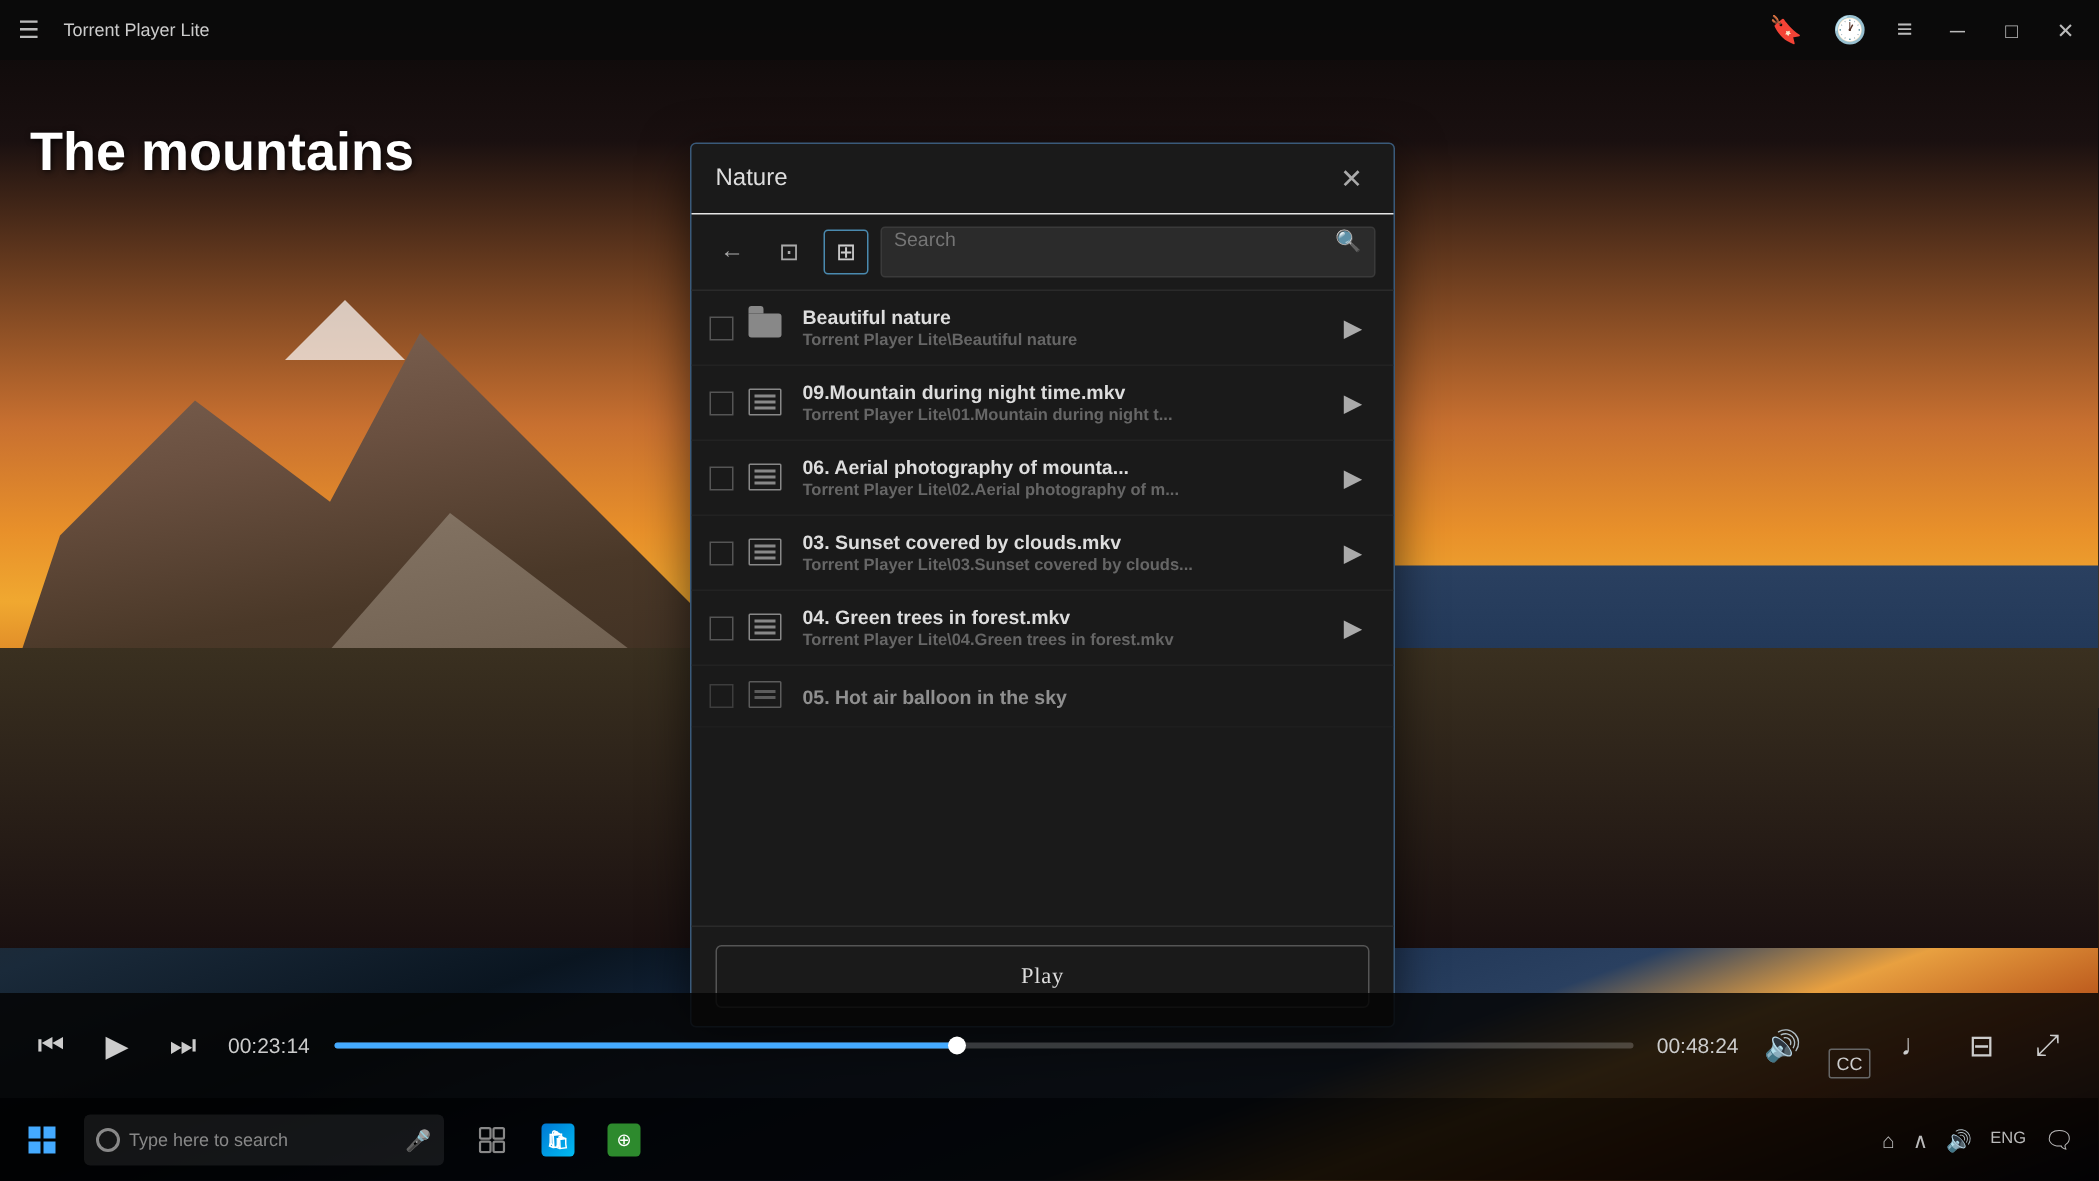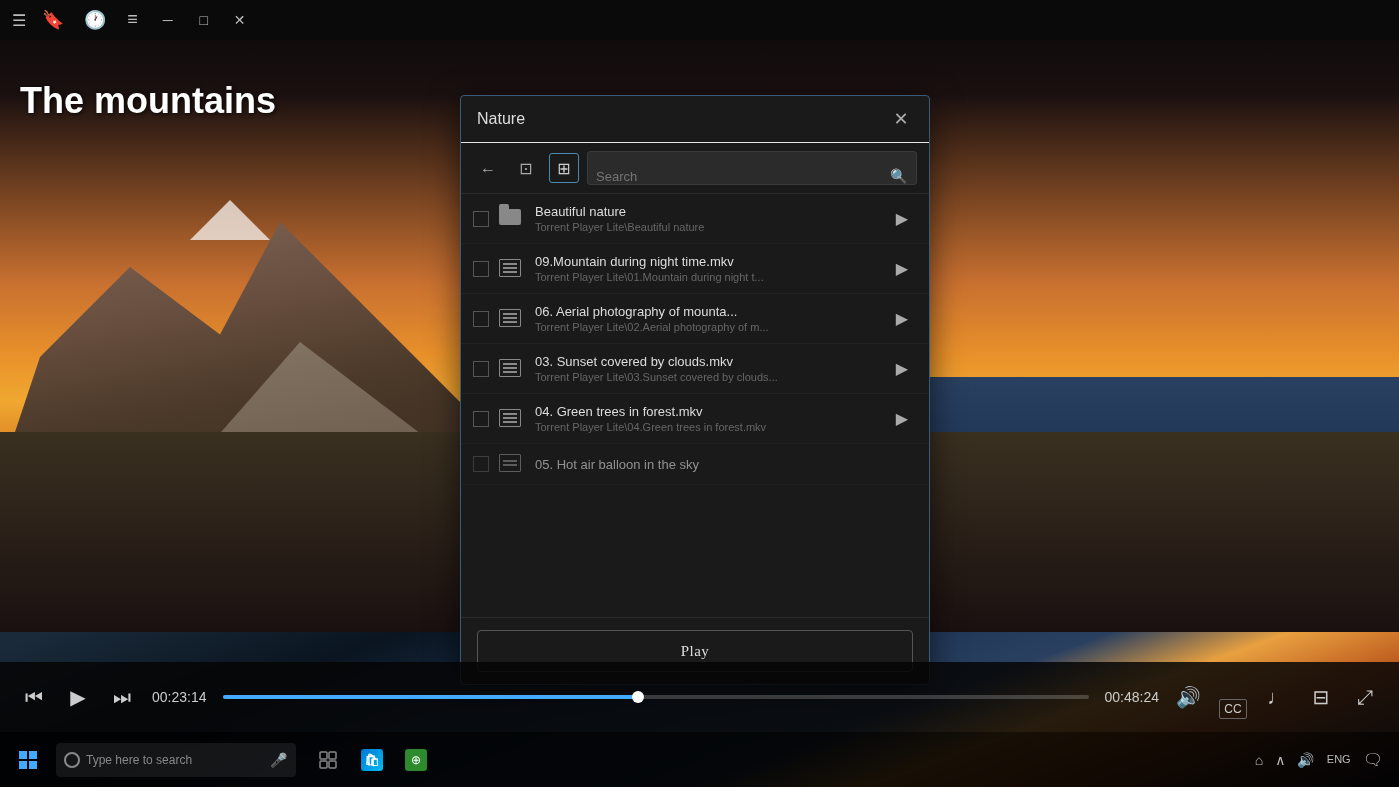--- a/index.html
+++ b/index.html
@@ -307,21 +307,21 @@
       border: 1px solid #4a8aaf;
       color: #ccc;
     }
     .search-box {
       flex: 1;
       height: 34px;
       background: rgba(255,255,255,0.08);
       border: 1px solid #3a3a3a;
       border-radius: 3px;
       display: flex;
-      align-items: flex-end;
+      align-items: flex-start;
       padding: 0 8px;
       gap: 6px;
     }
     .search-input {
       background: transparent;
       border: none;
       outline: none;
       color: #ccc;
       font-size: 13px;
       flex: 1;
@@ -400,20 +400,21 @@
       position: absolute;
       top: -5px; left: 0;
       width: 10px; height: 5px;
       background: #888;
       border-radius: 2px 2px 0 0;
     }
 
     .file-info {
       flex: 1;
       min-width: 0;
+      font-weight: bold;
     }
     .file-name {
       color: #ddd;
       font-size: 13px;
       white-space: nowrap;
       overflow: hidden;
       text-overflow: ellipsis;
     }
     .file-path {
       color: #666;
@@ -456,20 +457,21 @@
   <div class="sky-gradient"></div>
   <div class="ocean"></div>
   <div class="mountain-left"></div>
   <div class="mountain-mid"></div>
   <div class="snow-cap"></div>
   <div class="rocks"></div>
 </div>
 
 <div class="title-bar">
   <span class="hamburger-btn">☰</span>
+  <span class="title-bar-text">Torrent Player Lite</span>
   <div class="header-icons">
     <span class="header-icon">🔖</span>
     <span class="header-icon">🕐</span>
     <span class="header-icon">≡</span>
   </div>
   <div class="title-bar-controls">
     <span class="title-bar-btn">─</span>
     <span class="title-bar-btn">□</span>
     <span class="title-bar-btn">✕</span>
   </div>

